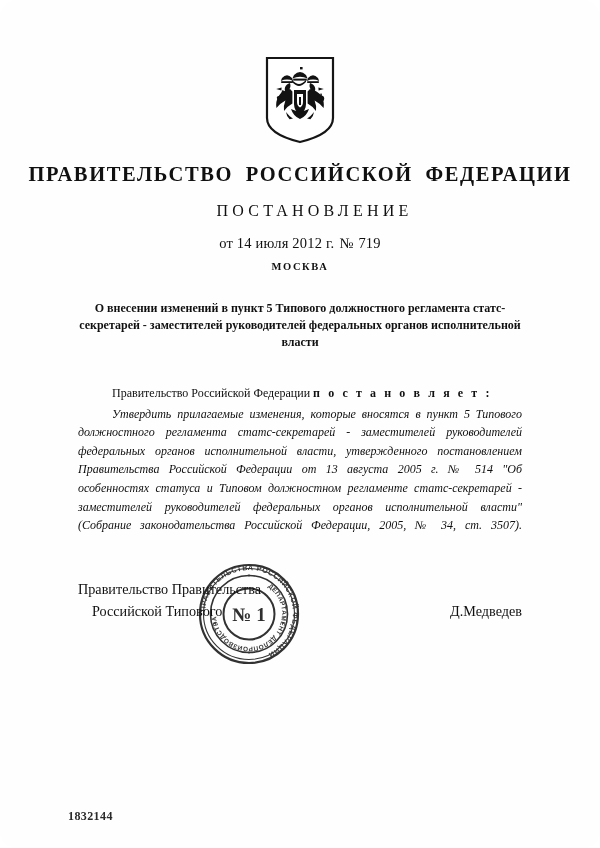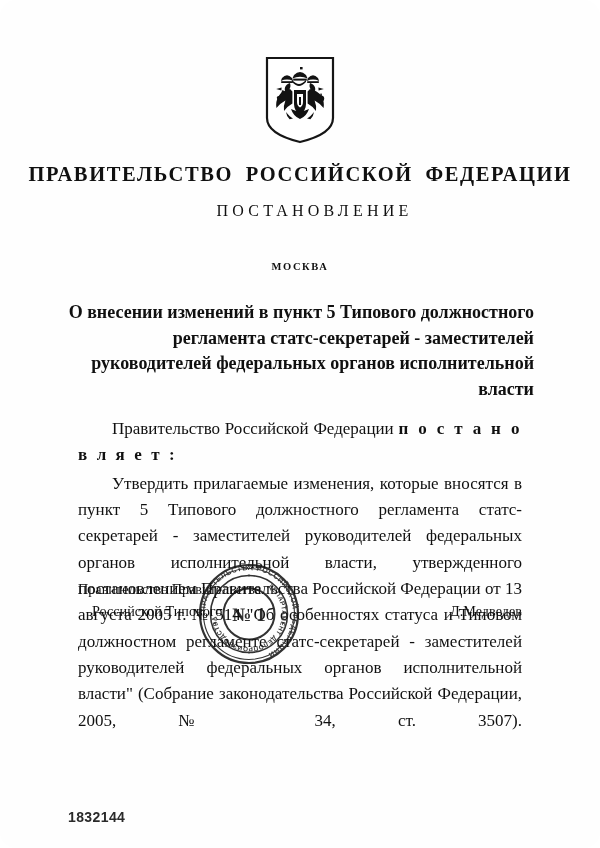--- a/index.html
+++ b/index.html
@@ -85,42 +85,41 @@
     line-height: 1.1;
     font-weight: bold;
   }
 
   
   .subject {
     position: absolute;
     top: 300px;
     left: 66px;
     width: 468px;
-    text-align: right;
-    font-size: 18px;
+    text-align: center;
+    font-size: 12px;
     font-weight: bold;
     line-height: 1.42;
   }
 
   
   .body-block {
     position: absolute;
     top: 384px;
     left: 78px;
     width: 444px;
-    font-size: 17px;
+    font-size: 12px;
     line-height: 1.55;
-    margin-top: 32px;
   }
   .para {
     text-align: justify;
     text-justify: inter-word;
     margin: 0;
   }
-  .para + .para { margin-top: 2px; }
+  .para + .para { margin-top: 2px; font-style: italic; }
   .para.indent { text-indent: 34px; }
   .para:last-child::after {
     content: "";
     display: inline-block;
     width: 100%;
   }
   .spaced-bold {
     font-weight: bold;
     letter-spacing: 2.6px;
   }
@@ -158,25 +157,25 @@
     pointer-events: none;
     opacity: 0.88;
   }
   .stamp svg { display: block; width: 106px; height: 106px; }
 
   
   .footer-code {
     position: absolute;
     left: 68px;
     top: 809px;
-    font-size: 14px;
+    font-size: 12px;
     font-weight: bold;
     letter-spacing: 0.4px;
     color: #2a2a2a;
-    font-family: Liberation Sans, sans-serif;
+    font-family: Liberation Serif, serif;
   }
 </style>
 </head>
 <body>
 
 <div class="page">
 
   <div class="emblem-wrap">
     <svg class="emblem" viewBox="0 0 72 88">
       <path d="M3 2 H69 V62 Q69 78 36 86 Q3 78 3 62 Z" fill="#ffffff" stroke="#151515" stroke-width="2.2"></path>
@@ -216,20 +215,23 @@
         <path d="M27 53 q9 4.6 18 0 q-2.4 7.4 -9 10 q-6.6 -2.6 -9 -10 z"></path>
         <path d="M22 56 q4 5 7 6.6 l-3.4 0.6 q-3.2 -3 -3.6 -7.2 z"></path>
         <path d="M50 56 q-4 5 -7 6.6 l3.4 0.6 q3.2 -3 3.6 -7.2 z"></path>
       </g>
     </svg>
   </div>
 
   <div class="org-title">ПРАВИТЕЛЬСТВО РОССИЙСКОЙ ФЕДЕРАЦИИ</div>
   <div class="doc-type">ПОСТАНОВЛЕНИЕ</div>
 
+  <div class="doc-date">
+    <span>от 14 июля 2012 г.</span><span class="num-sep"></span><span>№</span><span class="num-sep"></span><span>719</span>
+  </div>
 
   <div class="doc-city">МОСКВА</div>
 
   <div class="subject">О внесении изменений в пункт 5 Типового должностного регламента статс-секретарей - заместителей руководителей федеральных органов исполнительной власти</div>
 
   <div class="body-block">
     <p class="para indent"><span>Правительство Российской Федерации</span>&nbsp;<span class="spaced-bold">п о с т а н о в л я е т :</span></p>
     <p class="para indent">Утвердить прилагаемые изменения, которые вносятся в пункт 5 Типового должностного регламента статс-секретарей - заместителей руководителей федеральных органов исполнительной власти, утвержденного постановлением Правительства Российской Федерации от 13 августа 2005 г. № 514 "Об особенностях статуса и Типовом должностном регламенте статс-секретарей - заместителей руководителей федеральных органов исполнительной власти" (Собрание законодательства Российской Федерации, 2005, № 34, ст. 3507).</p>
   </div>
 

